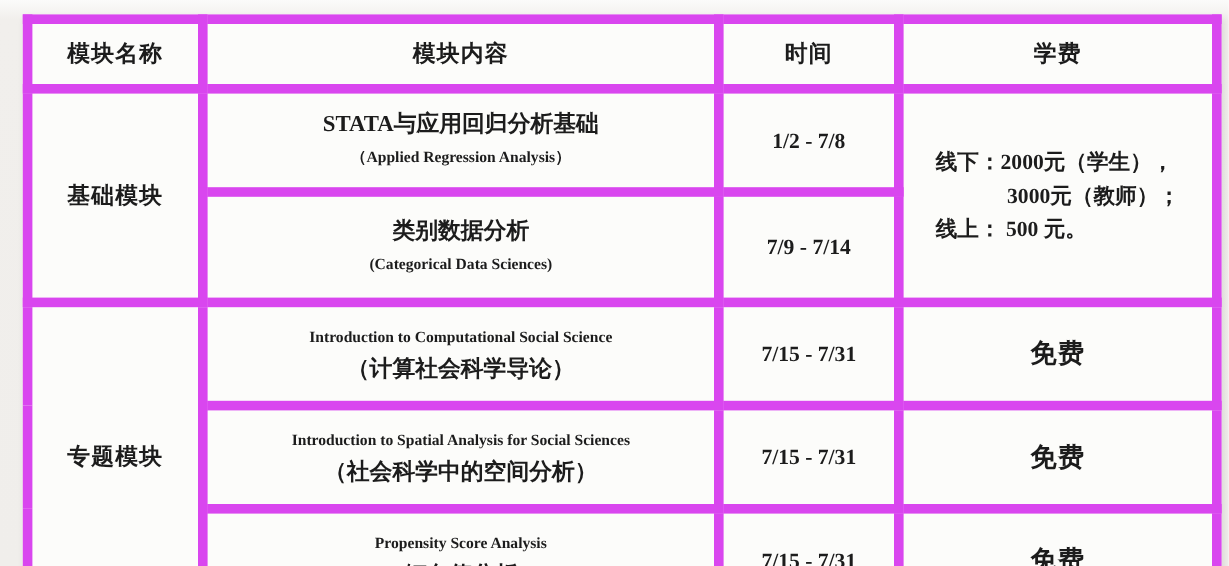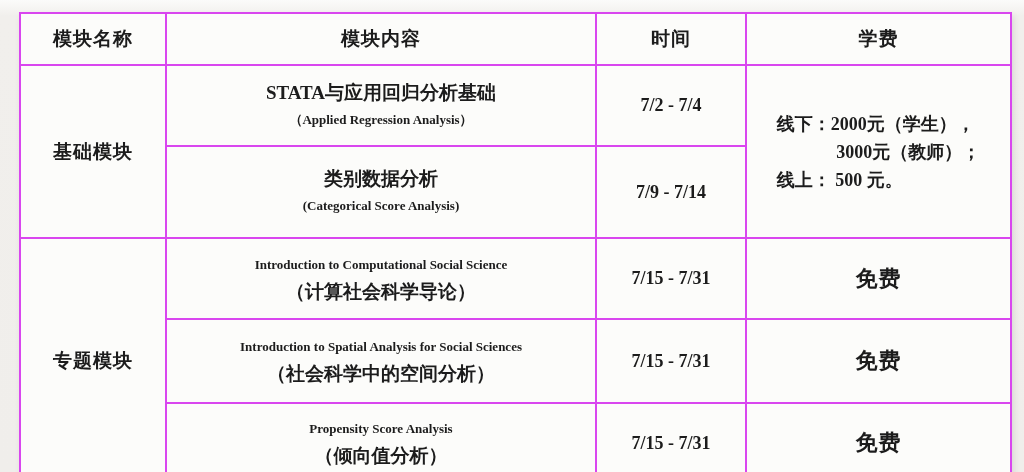--- a/index.html
+++ b/index.html
@@ -25,21 +25,21 @@
     left: 19px;
     top: 12px;
     width: 991px;
     table-layout: fixed;
     border-collapse: collapse;
     background: #fcfcfa;
     box-shadow: 2px 4px 6px rgba(60,55,50,0.12);
   }
   table.schedule th,
   table.schedule td {
-    border: 2px solid #d946ef;
+    border: 8px solid #d946ef;
     text-align: center;
     vertical-align: middle;
     padding: 12px 4px;
   }
   tr.header-row { height: 35px; }
   tr.row-1 { height: 81px; }
   tr.row-2 { height: 92px; }
   tr.row-3 { height: 81px; }
   tr.row-4 { height: 84px; }
   tr.row-5 { height: 56px; }
@@ -76,34 +76,34 @@
         <th>时间</th>
         <th>学费</th>
       </tr>
 
       <tr class="row-1">
         <td rowspan="2" class="module-cell">基础模块</td>
         <td class="course-cell">
           <div class="course-line-zh">STATA与应用回归分析基础</div>
           <div class="course-line-en">（Applied Regression Analysis）</div>
         </td>
-        <td class="time-cell">7/2 - 7/4</td>
+        <td class="time-cell">1/2 - 7/8</td>
         <td rowspan="2" class="fee-cell">
           <div class="fee-block">
             <div>线下：2000元（学生），</div>
             <div class="fee-line-indent">3000元（教师）；</div>
             <div>线上： 500 元。</div>
           </div>
         </td>
       </tr>
 
       <tr class="row-2">
         <td class="course-cell">
           <div class="course-line-zh">类别数据分析</div>
-          <div class="course-line-en">(Categorical Score Analysis)</div>
+          <div class="course-line-en">(Categorical Data Sciences)</div>
         </td>
         <td class="time-cell">7/9 - 7/14</td>
       </tr>
 
       <tr class="row-3">
         <td rowspan="3" class="module-cell">专题模块</td>
         <td class="course-cell">
           <div class="course-line-en">Introduction to Computational Social Science</div>
           <div class="course-line-zh">（计算社会科学导论）</div>
         </td>

